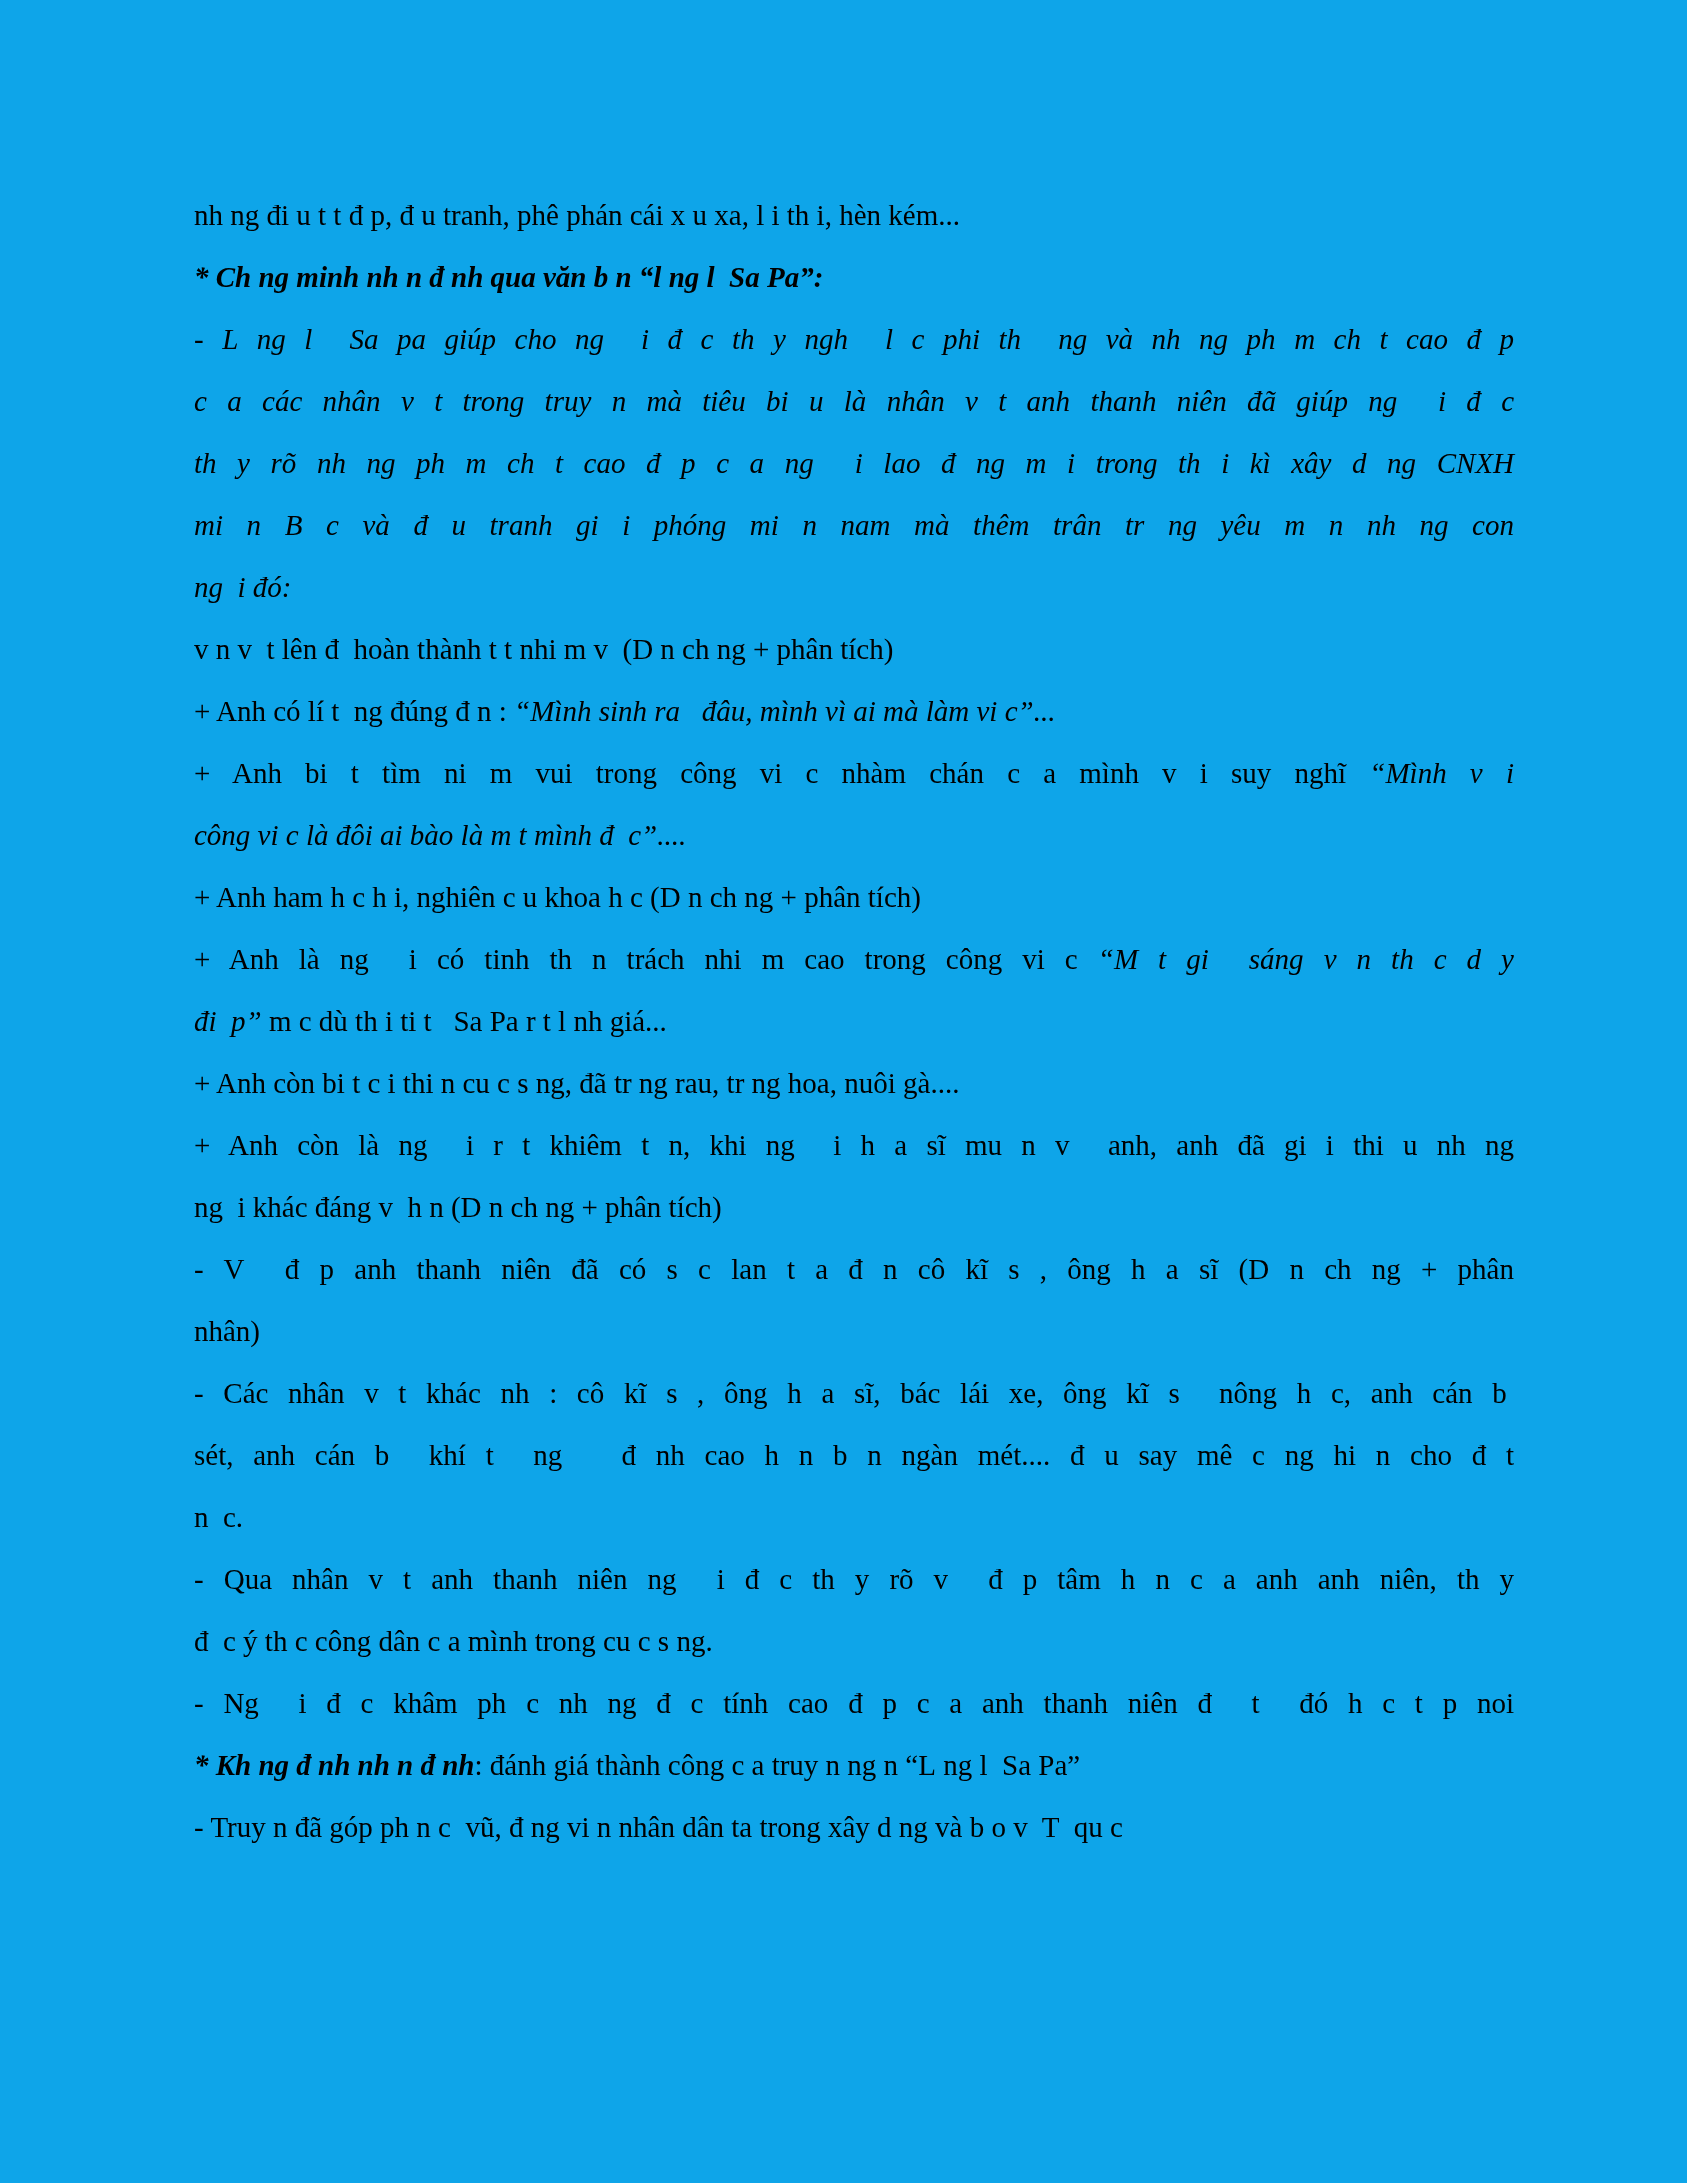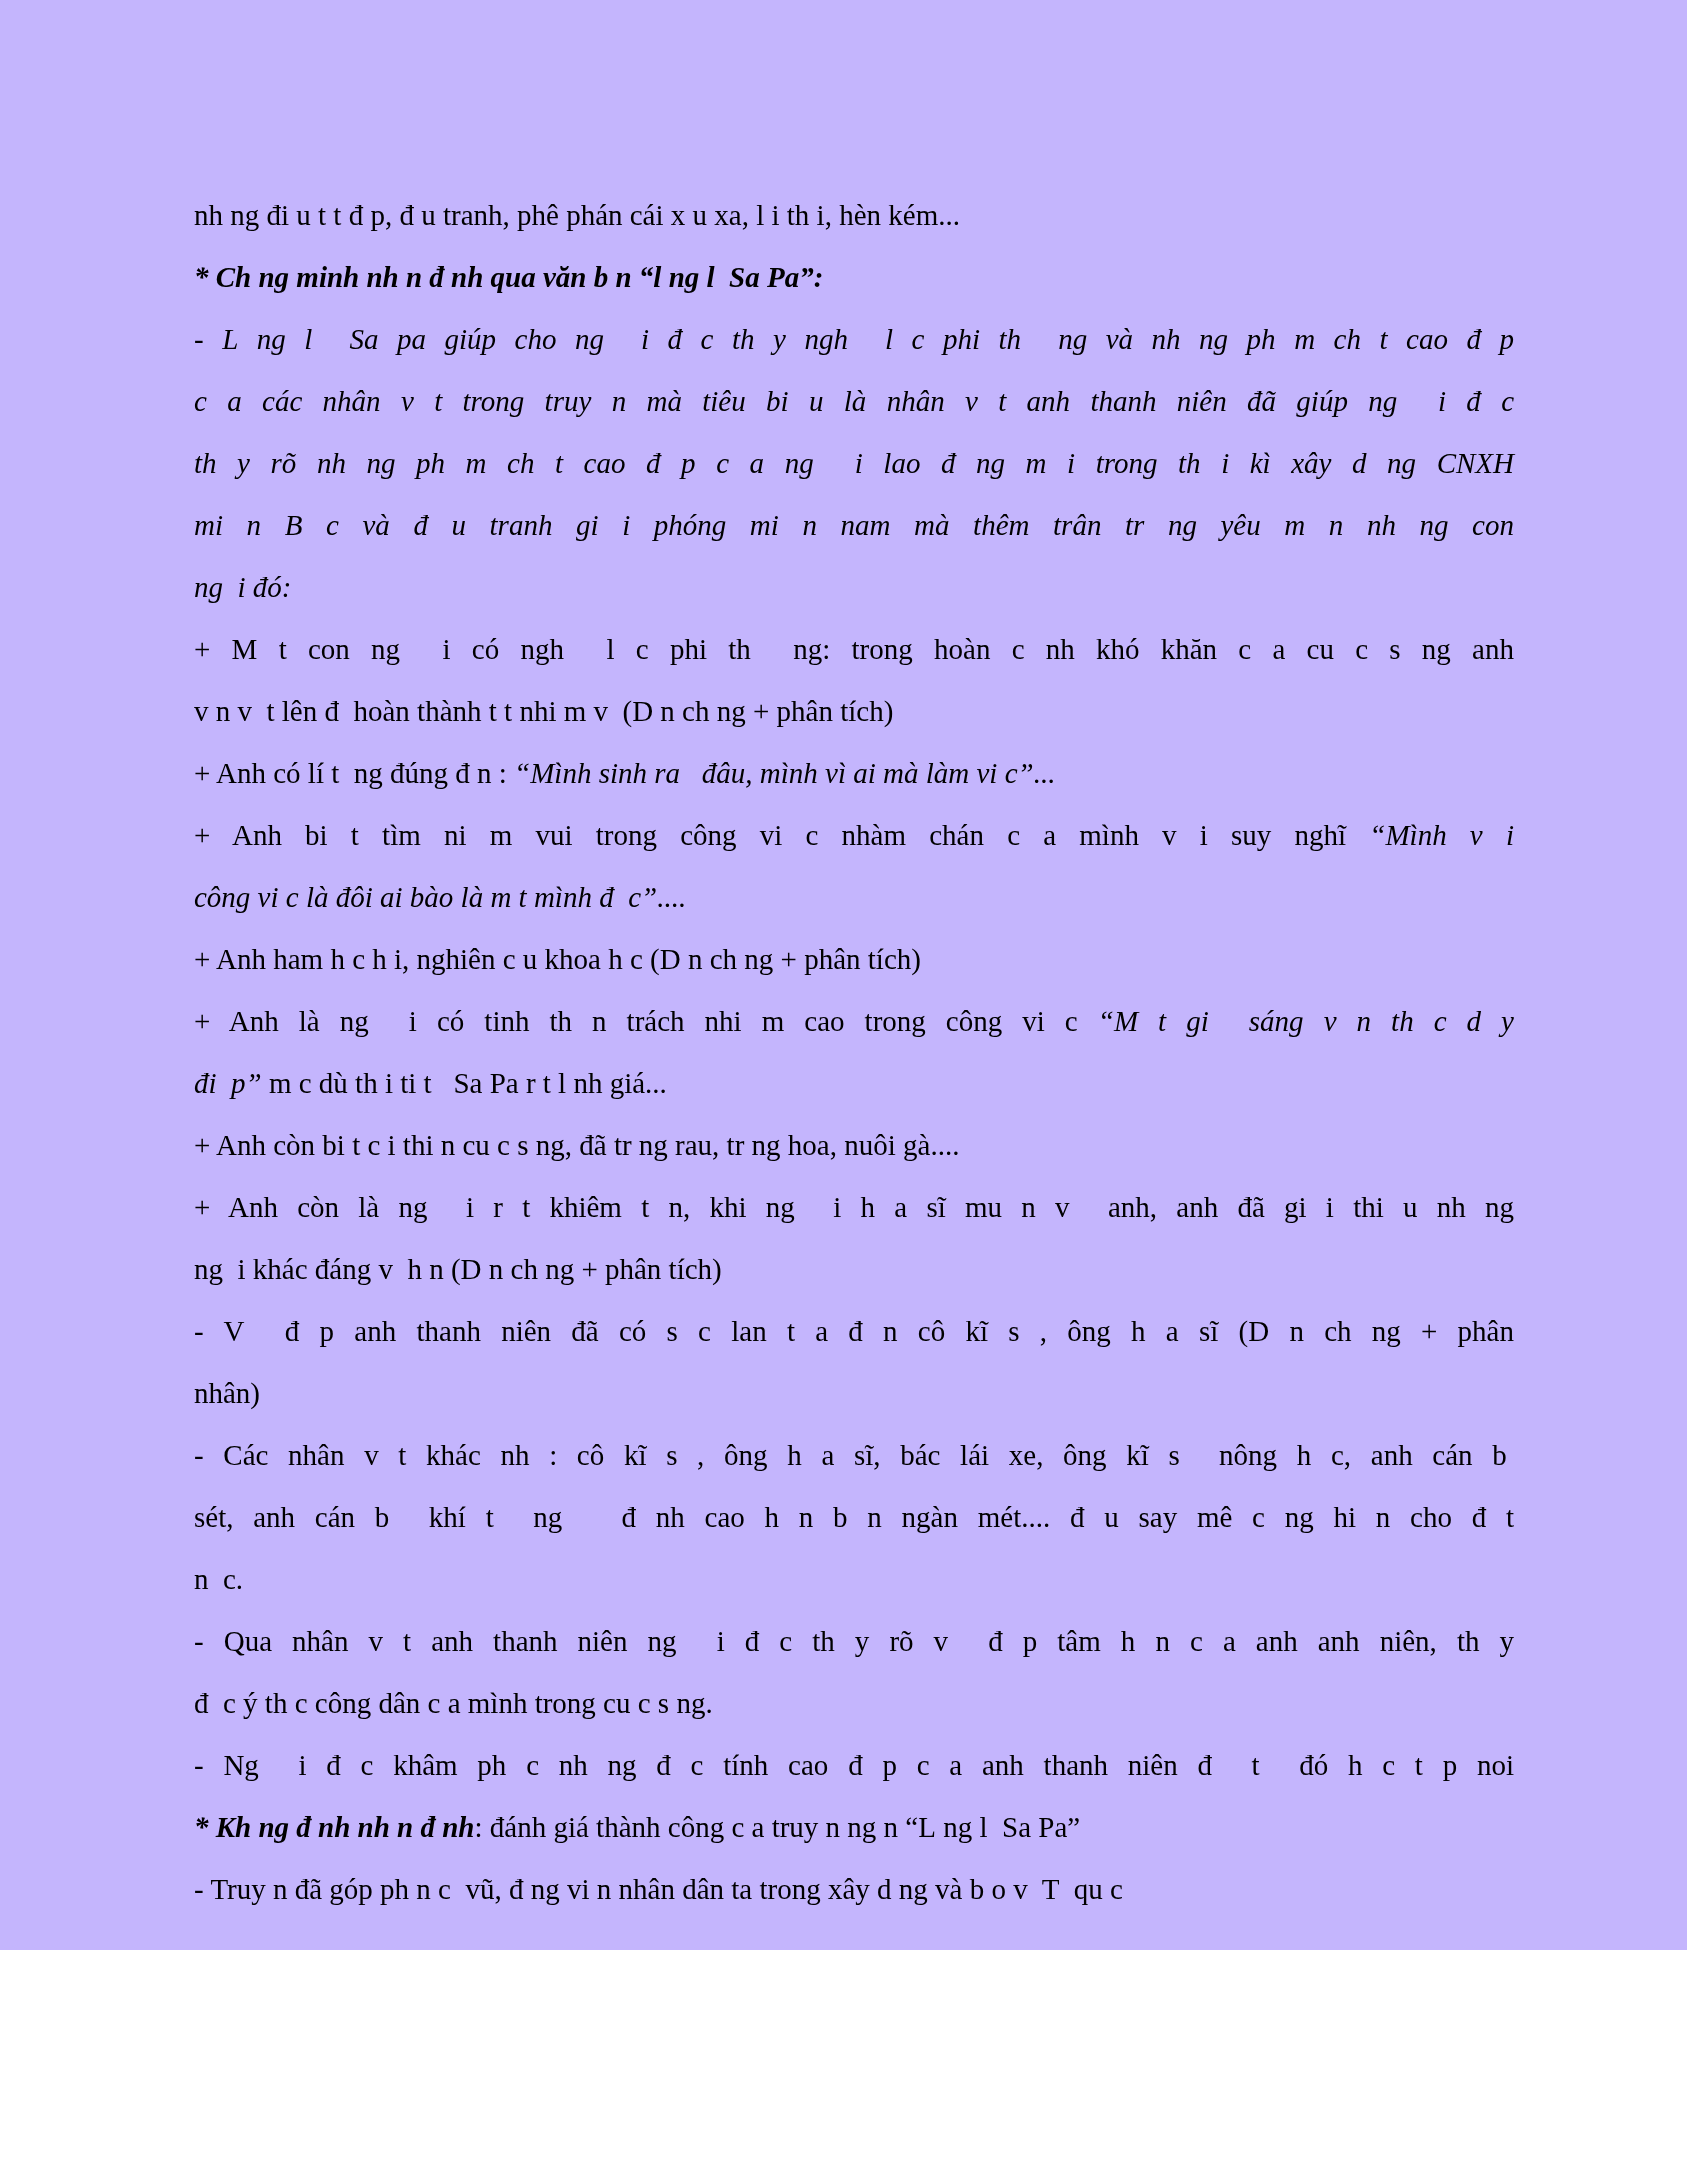--- a/index.html
+++ b/index.html
@@ -3,22 +3,22 @@
 <meta charset="utf-8">
 <style>
   html, body {
     margin: 0;
     padding: 0;
     background: #ffffff;
   }
   .doc-page {
     position: relative;
     width: 1687px;
-    height: 1950px;
-    background: #c4b5fd;
+    height: 2183px;
+    background: #0ea5e9;
     overflow: hidden;
   }
   .text-column {
     position: absolute;
     left: 194px;
     top: 184px;
     width: 1320px;
   }
   .line {
     font-family: "Liberation Serif", "DejaVu Serif", serif;
@@ -41,21 +41,20 @@
 
 <div class="doc-page">
   <div class="text-column">
       <div class="line"><span class="seg-regular">nh&nbsp;ng đi&nbsp;u t&nbsp;t đ&nbsp;p, đ&nbsp;u tranh, phê phán cái x&nbsp;u xa, l&nbsp;i th&nbsp;i, hèn kém...</span></div>
       <div class="line"><span class="seg-bold-italic">* Ch&nbsp;ng minh nh&nbsp;n đ&nbsp;nh qua văn b&nbsp;n “l&nbsp;ng l&nbsp; Sa Pa”:</span></div>
       <div class="line just"><span class="seg-italic">- L&nbsp;ng l&nbsp; Sa pa giúp cho ng&nbsp;&nbsp;i đ&nbsp;c th&nbsp;y ngh&nbsp; l&nbsp;c phi th&nbsp;&nbsp;ng và nh&nbsp;ng ph&nbsp;m ch&nbsp;t cao đ&nbsp;p</span></div>
       <div class="line just"><span class="seg-italic">c&nbsp;a các nhân v&nbsp;t trong truy&nbsp;n mà tiêu bi&nbsp;u là nhân v&nbsp;t anh thanh niên đã giúp ng&nbsp;&nbsp;i đ&nbsp;c</span></div>
       <div class="line just"><span class="seg-italic">th&nbsp;y rõ nh&nbsp;ng ph&nbsp;m ch&nbsp;t cao đ&nbsp;p c&nbsp;a ng&nbsp;&nbsp;i lao đ&nbsp;ng m&nbsp;i trong th&nbsp;i kì xây d&nbsp;ng CNXH</span></div>
       <div class="line just"><span class="seg-italic">mi&nbsp;n B&nbsp;c và đ&nbsp;u tranh gi&nbsp;i phóng mi&nbsp;n nam mà thêm trân tr&nbsp;ng yêu m&nbsp;n nh&nbsp;ng con</span></div>
       <div class="line"><span class="seg-italic">ng&nbsp;&nbsp;i đó:</span></div>
-      <div class="line just"><span class="seg-regular">+ M&nbsp;t con ng&nbsp;&nbsp;i có ngh&nbsp; l&nbsp;c phi th&nbsp;&nbsp;ng: trong hoàn c&nbsp;nh khó khăn c&nbsp;a cu&nbsp;c s&nbsp;ng anh</span></div>
       <div class="line"><span class="seg-regular">v&nbsp;n v&nbsp;&nbsp;t lên đ&nbsp; hoàn thành t&nbsp;t nhi&nbsp;m v&nbsp; (D&nbsp;n ch&nbsp;ng + phân tích)</span></div>
       <div class="line"><span class="seg-regular">+ Anh có lí t&nbsp;&nbsp;ng đúng đ&nbsp;n : </span><span class="seg-italic">“Mình sinh ra &nbsp; đâu, mình vì ai mà làm vi&nbsp;c”...</span></div>
       <div class="line just"><span class="seg-regular">+ Anh bi&nbsp;t tìm ni&nbsp;m vui trong công vi&nbsp;c nhàm chán c&nbsp;a mình v&nbsp;i suy nghĩ </span><span class="seg-italic">“Mình v&nbsp;i</span></div>
       <div class="line"><span class="seg-italic">công vi&nbsp;c là đôi ai bào là m&nbsp;t mình đ&nbsp;&nbsp;c”....</span></div>
       <div class="line"><span class="seg-regular">+ Anh ham h&nbsp;c h&nbsp;i, nghiên c&nbsp;u khoa h&nbsp;c (D&nbsp;n ch&nbsp;ng + phân tích)</span></div>
       <div class="line just"><span class="seg-regular">+ Anh là ng&nbsp;&nbsp;i có tinh th&nbsp;n trách nhi&nbsp;m cao trong công vi&nbsp;c </span><span class="seg-italic">“M&nbsp;t gi&nbsp; sáng v&nbsp;n th&nbsp;c d&nbsp;y</span></div>
       <div class="line"><span class="seg-italic">đi &nbsp;p”</span><span class="seg-regular"> m&nbsp;c dù th&nbsp;i ti&nbsp;t &nbsp; Sa Pa r&nbsp;t l&nbsp;nh giá...</span></div>
       <div class="line"><span class="seg-regular">+ Anh còn bi&nbsp;t c&nbsp;i thi&nbsp;n cu&nbsp;c s&nbsp;ng, đã tr&nbsp;ng rau, tr&nbsp;ng hoa, nuôi gà....</span></div>
       <div class="line just"><span class="seg-regular">+ Anh còn là ng&nbsp;&nbsp;i r&nbsp;t khiêm t&nbsp;n, khi ng&nbsp;&nbsp;i h&nbsp;a sĩ mu&nbsp;n v&nbsp; anh, anh đã gi&nbsp;i thi&nbsp;u nh&nbsp;ng</span></div>
       <div class="line"><span class="seg-regular">ng&nbsp;&nbsp;i khác đáng v&nbsp; h&nbsp;n (D&nbsp;n ch&nbsp;ng + phân tích)</span></div>

